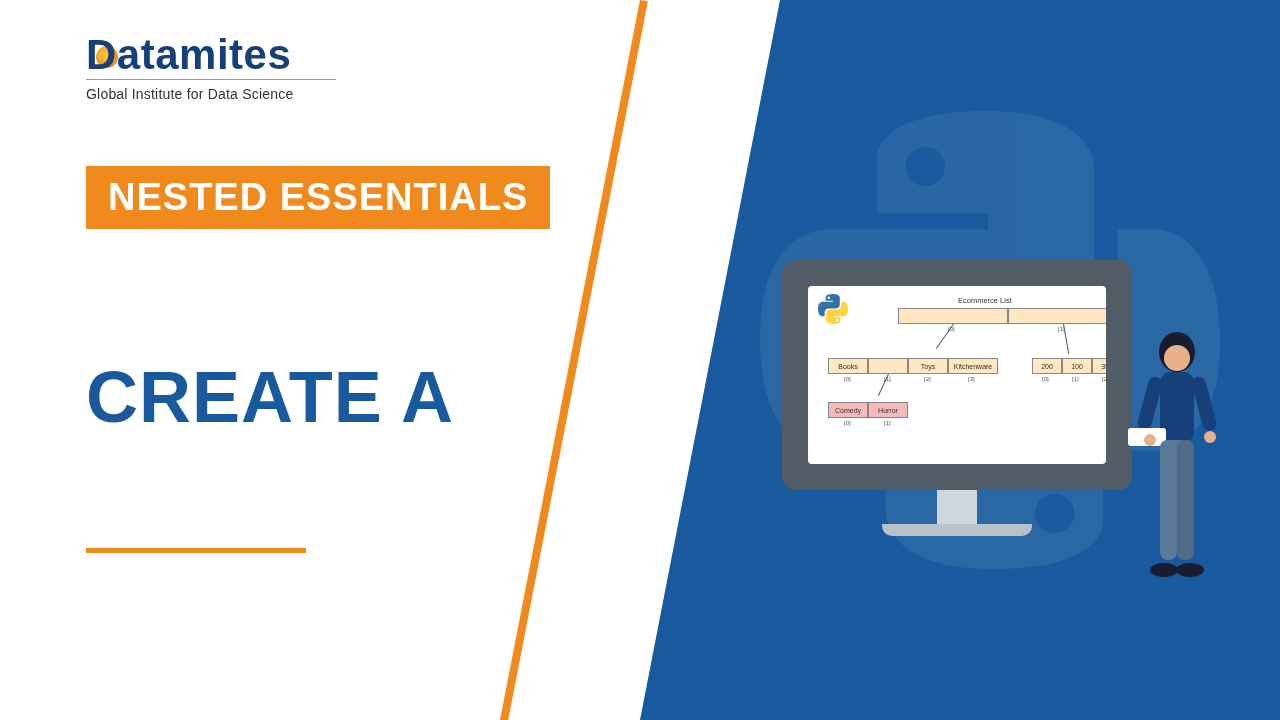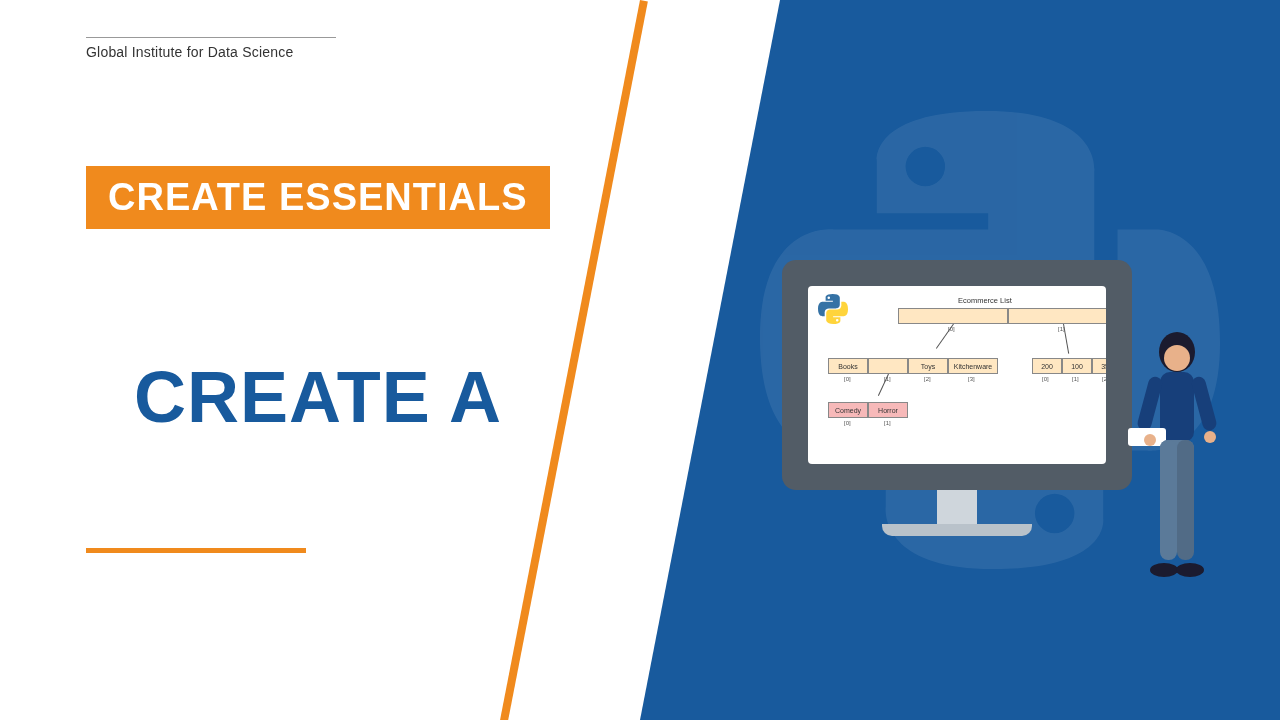--- a/index.html
+++ b/index.html
@@ -101,21 +101,20 @@
   
   .title {
     position: absolute;
     top: 360px;
     left: 86px;
     color: #185a9d;
     font-size: 72px;
     font-weight: 900;
     line-height: 1.05;
     letter-spacing: 1px;
-    margin-left: 48px;
   }
   .title-underline {
     position: absolute;
     top: 548px;
     left: 86px;
     width: 220px;
     height: 5px;
     background: #f08a1d;
   }
 
@@ -210,25 +209,26 @@
   <div class="python-bg">
     <svg viewBox="0 0 256 255">
       <path fill="#fff" d="M126 0c-65 0-61 28-61 28v29h62v9H41s-41-5-41 60 36 63 36 63h21v-30s-1-36 35-36h60s34 1 34-33V34S191 0 126 0zM92 20a11 11 0 1 1 0 22 11 11 0 0 1 0-22z"></path>
       <path fill="#fff" d="M130 255c65 0 61-28 61-28v-29h-62v-9h86s41 5 41-60-36-63-36-63h-21v30s1 36-35 36h-60s-34-1-34 33v55s-5 35 60 35zm34-20a11 11 0 1 1 0-22 11 11 0 0 1 0 22z"></path>
     </svg>
   </div>
 </div>
 <div class="diagonal-stripe"></div>
 
 <div class="logo">
+  <div class="logo-word"><span class="d">D</span><span>atamites</span></div>
   <div class="logo-rule"></div>
   <div class="logo-tag">Global Institute for Data Science</div>
 </div>
 
-<div class="badge">CREATE ESSENTIALS</div>
+<div class="badge">NESTED ESSENTIALS</div>
 
 <div class="title">
   <div>CREATE A</div>
 </div>
 <div class="title-underline"></div>
 
 <div class="monitor-wrap">
   <div class="monitor-bezel">
     <div class="monitor-screen">
       <div class="py-icon">

